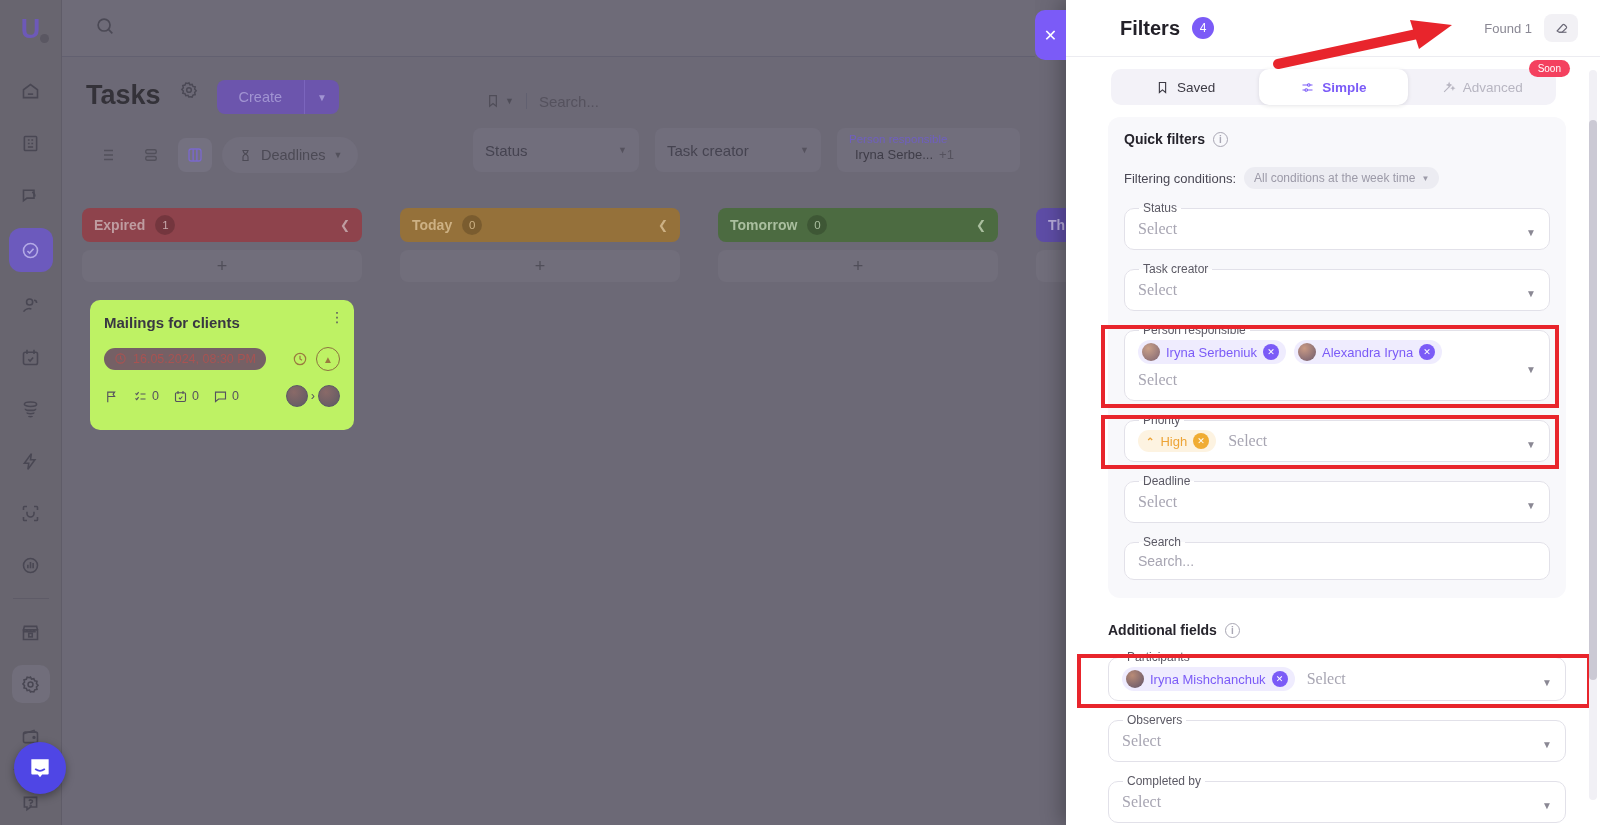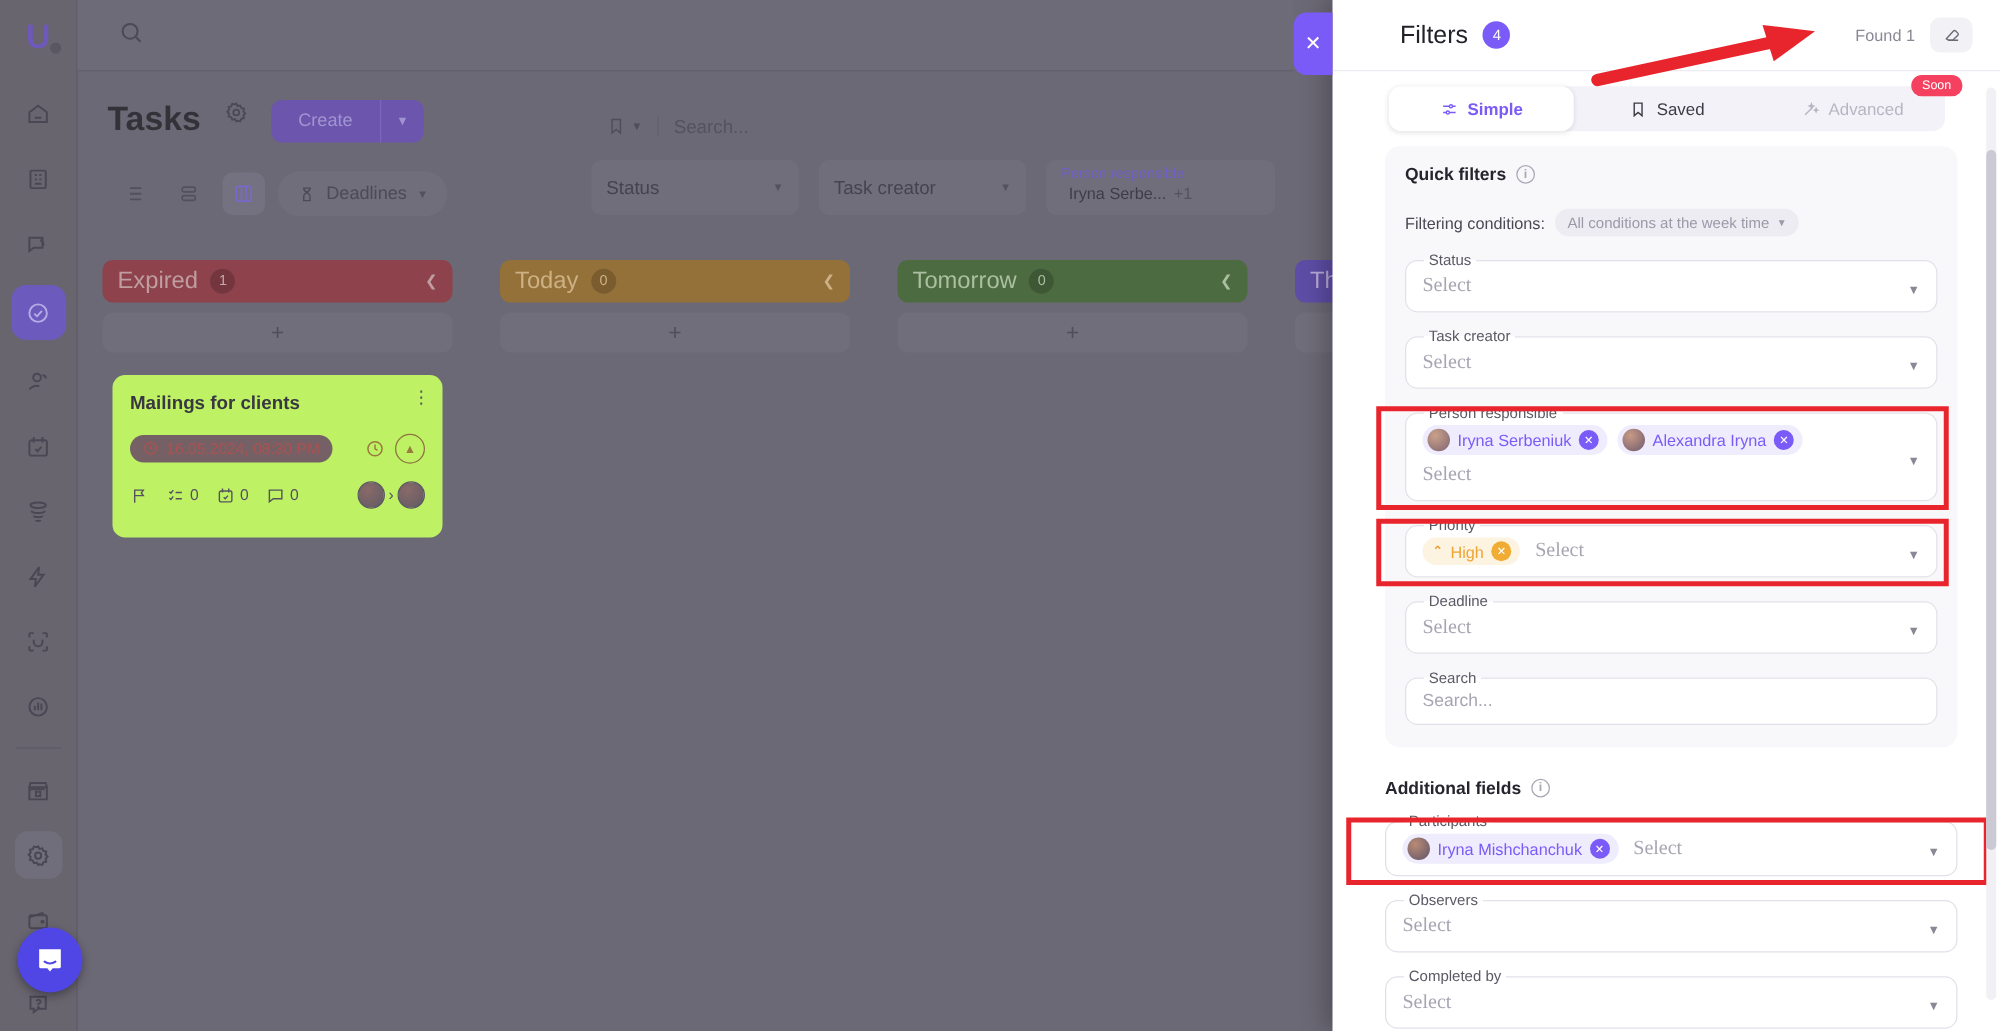--- a/index.html
+++ b/index.html
@@ -64,21 +64,21 @@
   .fdd .chv { color:#55525e; font-size:9px; }
   .fdd.pr { width:183px; display:block; padding-top:5px; }
   .fdd.pr .lab { color:#6f5fc0; font-size:11.5px; }
   .fdd.pr .val { color:#3f3d48; font-size:13px; margin-top:2px; }
   .fdd.pr .val span { color:#55525e; margin-left:6px; }
 
   .board { position:absolute; left:20px; top:151px; width:984px; }
   .col { position:absolute; top:0; width:280px; }
   .colhead { height:34px; border-radius:8px; display:flex; align-items:center; padding:0 12px;
     gap:10px; cursor:pointer; }
-  .colhead .nm { font-size:19px; font-weight:normal; }
+  .colhead .nm { font-size:14px; font-weight:bold; }
   .colhead .cnt { min-width:20px; height:20px; border-radius:10px; background:rgba(0,0,0,.18);
     display:flex; align-items:center; justify-content:center; font-size:11.5px; }
   .colhead .col-chv { margin-left:auto; font-size:12px; }
   .addbar { margin-top:8px; height:32px; border-radius:8px; background:#716e7b; display:flex;
     align-items:center; justify-content:center; color:#504e59; font-size:18px; cursor:pointer; }
   .c-expired .colhead { background:#8e434c; } .c-expired .nm,.c-expired .col-chv{ color:#bf9da1;} .c-expired .cnt{ color:#c7a9ac;}
   .c-today .colhead { background:#95713a; } .c-today .nm,.c-today .col-chv{ color:#cdb184;} .c-today .cnt{ color:#cdb184;}
   .c-tomorrow .colhead { background:#4c6b41; } .c-tomorrow .nm,.c-tomorrow .col-chv{ color:#aabf9f;} .c-tomorrow .cnt{ color:#aabf9f;}
   .c-week .colhead { background:#5e4da6; } .c-week .nm{ color:#b6abd9;}
 
@@ -101,21 +101,21 @@
   .avrow { margin-left:auto; display:flex; align-items:center; gap:3px; color:#55525e; }
   .av { width:22px; height:22px; border-radius:50%; background:radial-gradient(circle at 35% 30%, #8a6a68, #5f5a64); border:1px solid #5c5965; }
 
   
   .panel { position:absolute; left:1066px; top:0; width:534px; height:825px; background:#ffffff;
     box-shadow:-6px 0 18px rgba(0,0,0,.25); }
   .close-btn { position:absolute; left:-31px; top:10px; width:31px; height:50px; background:#7b5bf7;
     border-radius:10px 0 0 10px; color:#fff; display:flex; align-items:center; justify-content:center;
     font-size:16px; cursor:pointer; }
   .phead { height:57px; display:flex; align-items:center; padding:0 22px 0 54px; border-bottom:1px solid #ececf1; }
-  .phead .ttl { font-size:20px; font-weight:normal; color:#232129; }
+  .phead .ttl { font-size:20px; font-weight:bold; color:#232129; }
   .pbadge { margin-left:12px; width:22px; height:22px; border-radius:50%; background:#7b5bf7; color:#fff;
     font-size:12px; display:flex; align-items:center; justify-content:center; }
   .found { margin-left:auto; color:#8a8894; font-size:13px; }
   .eraser-btn { margin-left:12px; width:34px; height:28px; border-radius:8px; background:#f2f1f5;
     display:flex; align-items:center; justify-content:center; color:#6b6977; cursor:pointer; }
   .eraser-btn svg { width:15px; height:15px; }
 
   .tabbar { position:relative; margin:12px 44px 0 45px; height:36px; background:#f3f2f8; border-radius:10px;
     display:flex; }
   .tab { flex:1; display:flex; align-items:center; justify-content:center; gap:7px; font-size:13.5px;
@@ -449,33 +449,33 @@
       <span class="found">Found 1</span>
       <span class="eraser-btn">
         <svg viewBox="0 0 24 24" fill="none" stroke="currentColor" stroke-width="1.8">
             <path d="M5 16 14 6a2 2 0 0 1 2.8 0l2.8 2.8a2 2 0 0 1 0 2.8L13 18H8z"></path>
             <path d="M8 18h12"></path>
           </svg>
       </span>
     </div>
 
     <div class="tabbar">
+      <div class="tab">
+        <svg viewBox="0 0 24 24" fill="none" stroke="currentColor" stroke-width="1.8">
+            <path d="M7 4h10v16l-5-4.2L7 20z"></path>
+          </svg>
+        <span>Saved</span>
+      </div>
       <div class="tab active">
         <svg viewBox="0 0 24 24" fill="none" stroke="currentColor" stroke-width="1.8">
             <path d="M4 8h8M16 8h4M4 16h4M12 16h8"></path>
             <circle cx="14" cy="8" r="2"></circle>
             <circle cx="10" cy="16" r="2"></circle>
           </svg>
         <span>Simple</span>
-      </div>
-      <div class="tab">
-        <svg viewBox="0 0 24 24" fill="none" stroke="currentColor" stroke-width="1.8">
-            <path d="M7 4h10v16l-5-4.2L7 20z"></path>
-          </svg>
-        <span>Saved</span>
       </div>
       <div class="tab disabled">
         <svg viewBox="0 0 24 24" fill="none" stroke="currentColor" stroke-width="1.8">
             <path d="M5 19 15 9M13 5l.8 2 2 .8-2 .8-.8 2-.8-2-2-.8 2-.8zM19 11l.5 1.3L21 13l-1.5.6L19 15l-.6-1.4L17 13l1.4-.7z"></path>
           </svg>
         <span>Advanced</span>
       </div>
       <span class="soon">Soon</span>
     </div>
 

